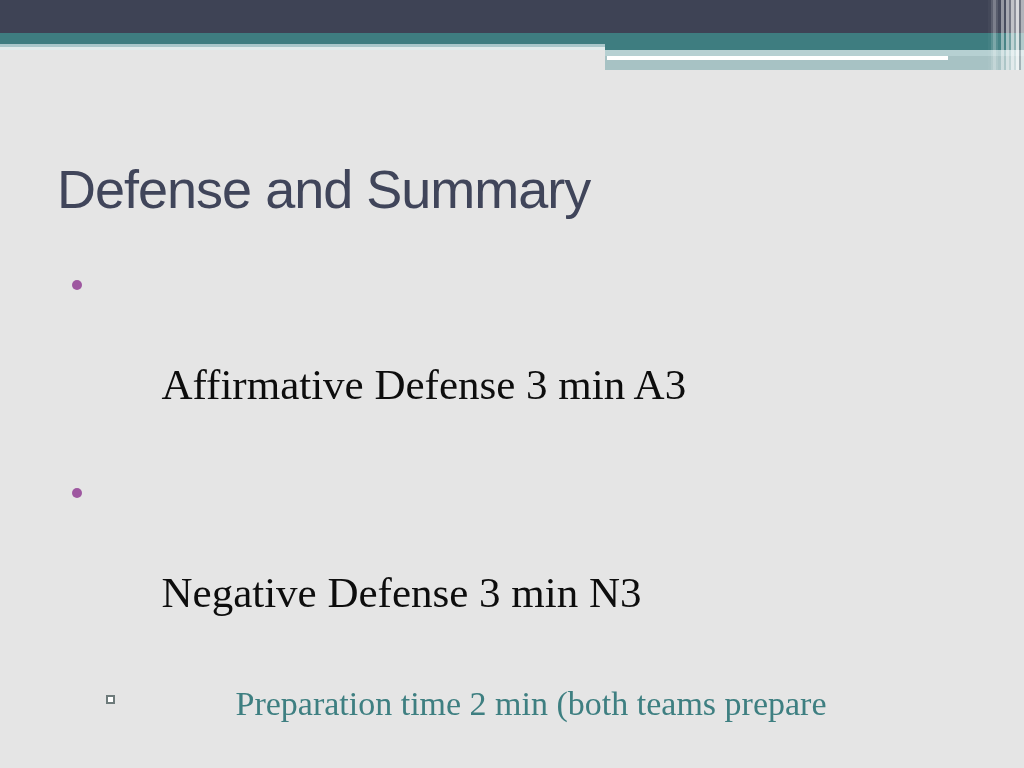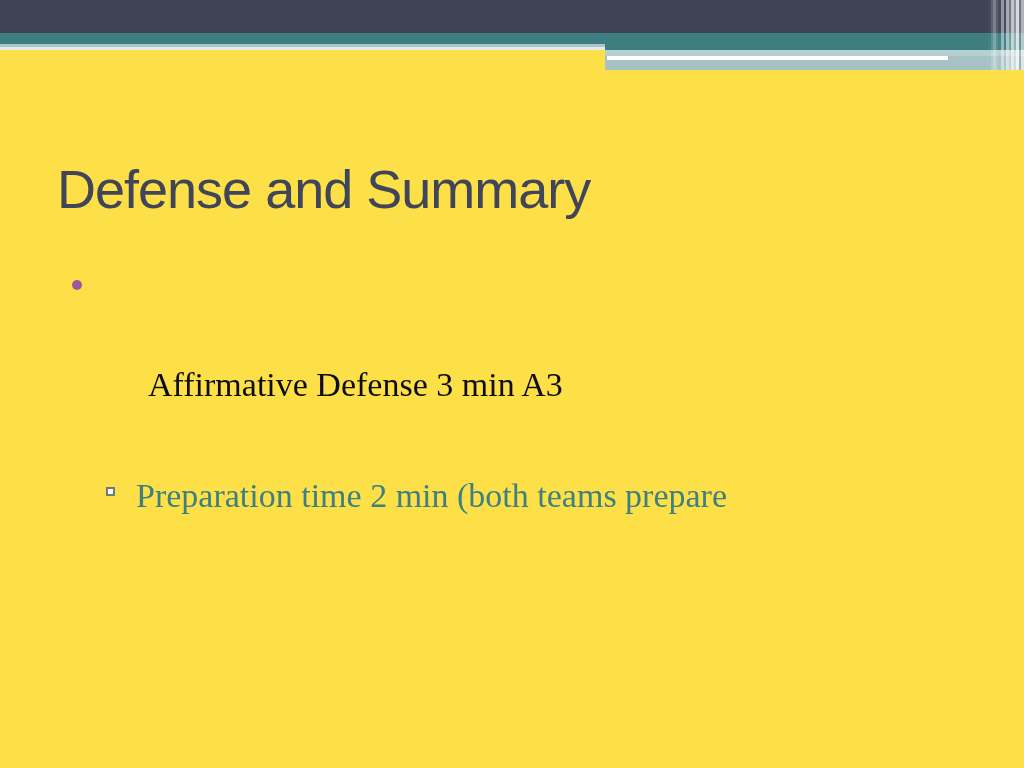--- a/index.html
+++ b/index.html
@@ -1,19 +1,19 @@
 <!DOCTYPE html>
 <html><head>
 <meta charset="utf-8">
 <style>
   html,body { margin:0; padding:0; background:#ffffff; }
   .slide {
     position:relative;
     width:1024px; height:768px;
-    background:#fde047;
+    background:#e5e5e5;
     overflow:hidden;
     font-family:"Liberation Serif", serif;
   }
   
   .band { position:absolute; left:0; }
   .band-dark  { top:0;    width:1024px; height:33px; background:#3e4355; }
   .band-teal  { top:33px; width:1024px; height:11px; background:#3e7d80; }
   .band-pale  { top:44px; width:1024px; height:3px;  background:#a9c7ca; }
   .band-fade  { top:47px; width:1024px; height:3px;  background:#e2ecec; }
   .rt-teal    { position:absolute; left:605px; top:44px; width:419px; height:6px;  background:#3e7d80; }
@@ -50,21 +50,21 @@
     letter-spacing:-1px;
     color:#40455a;
     white-space:nowrap;
   }
 
   
   .content { position:absolute; left:72px; top:255px; width:900px; }
   .li {
     position:relative;
     padding-left:25px;
-    font-size:34px;
+    font-size:43px;
     line-height:52px;
     color:#0d0d0d;
     white-space:pre-wrap;
   }
   .li .dot {
     position:absolute; left:0; top:25px;
     width:10px; height:10px; border-radius:50%;
     background:#9e57a0;
   }
   .sub {
@@ -74,21 +74,21 @@
     width:790px;
     font-size:34px;
     line-height:43px;
     color:#3e7f81;
   }
   .sub .sq {
     position:absolute; left:0; top:13px;
     width:9px; height:9px; box-sizing:border-box;
     border:2px solid #6e7b7b; background:#ffffff;
   }
-  .sub .line { display:block; white-space:pre-wrap; }
+  .sub .line { display:block; white-space:pre-wrap;text-align:center; }
 </style>
 </head>
 <body>
 
 <div class="slide">
 
   <div>
     <div class="band band-dark"></div>
     <div class="band band-teal"></div>
     <div class="band band-pale"></div>
@@ -103,20 +103,24 @@
 
   <h1 class="title">Defense and Summary</h1>
 
   <div class="content">
 
     <div class="li">
       <span class="dot"></span>
       <span>Affirmative Defense 3 min A3</span>
     </div>
 
+    <div class="li">
+      <span class="dot"></span>
+      <span>Negative Defense 3 min N3</span>
+    </div>
 
     <div class="sub">
       <span class="sq"></span>
       <span class="line">Preparation time 2 min (both teams prepare</span>
 
     </div>
 
   </div>
 </div>
 

